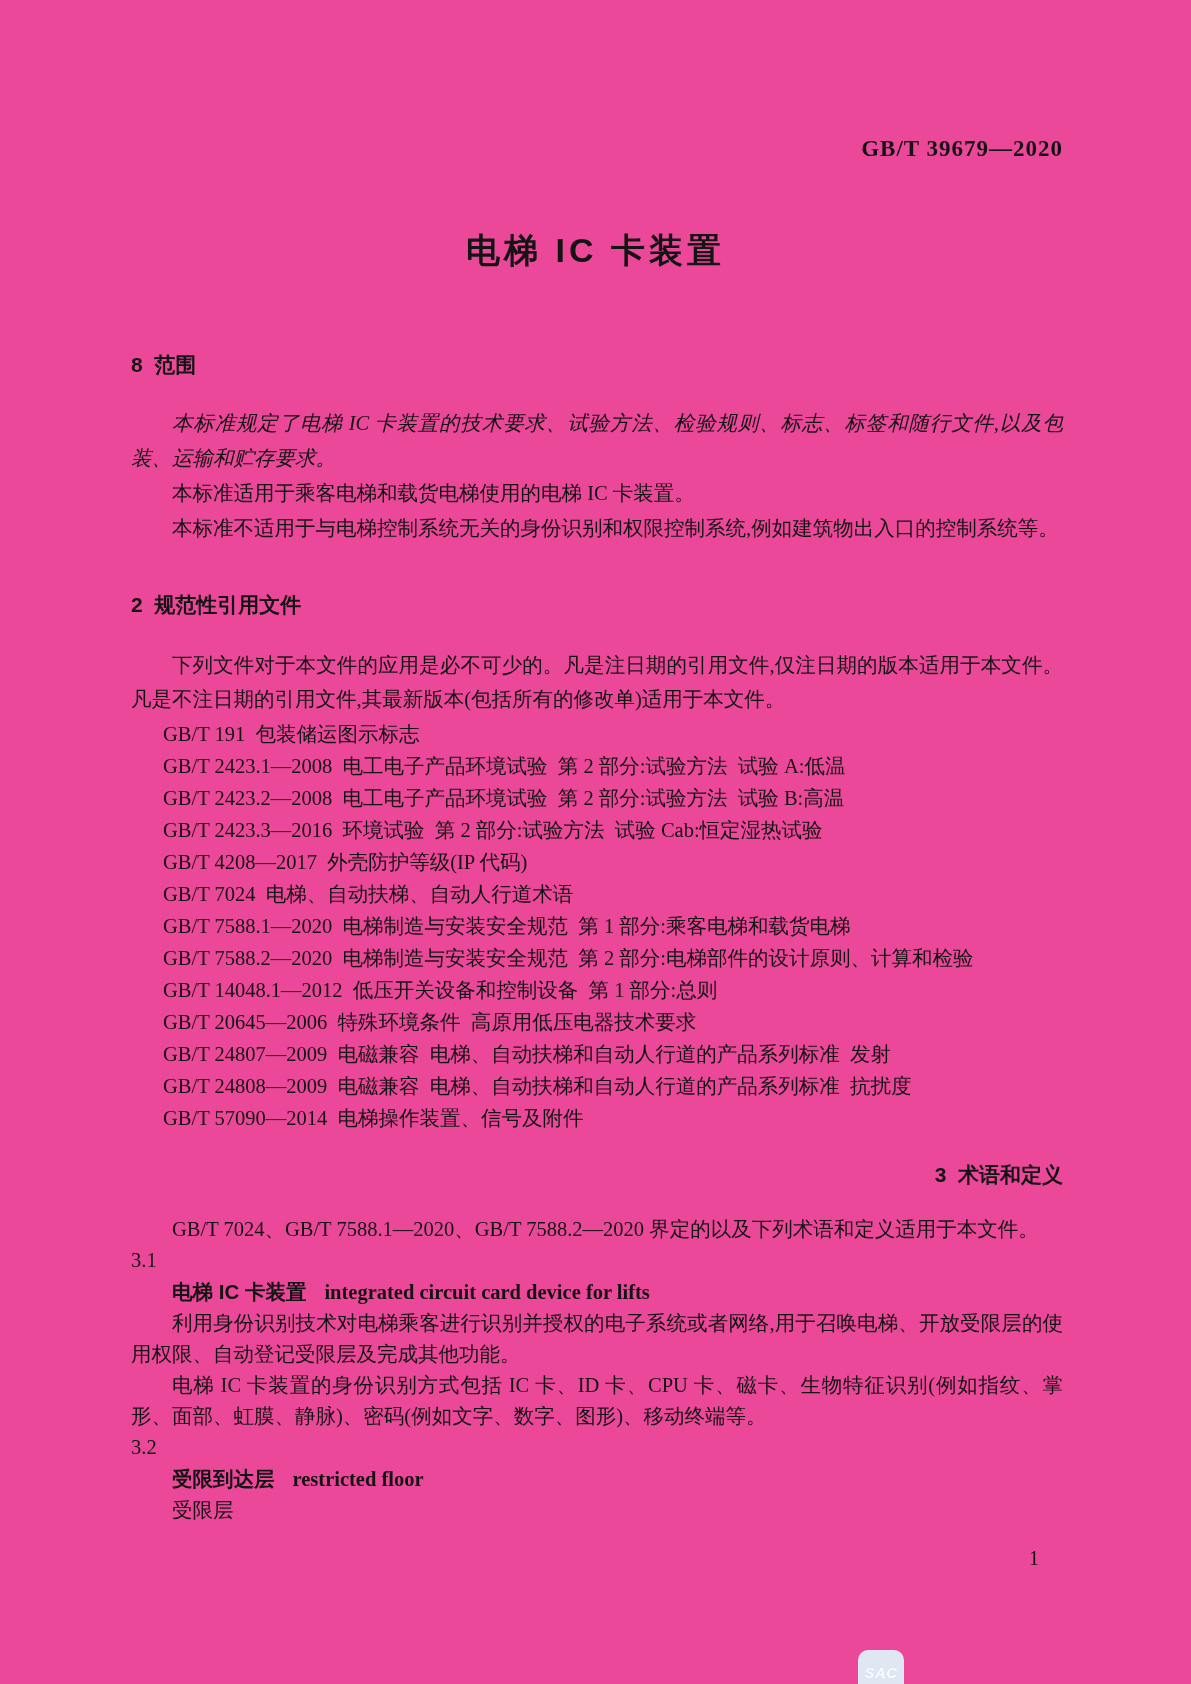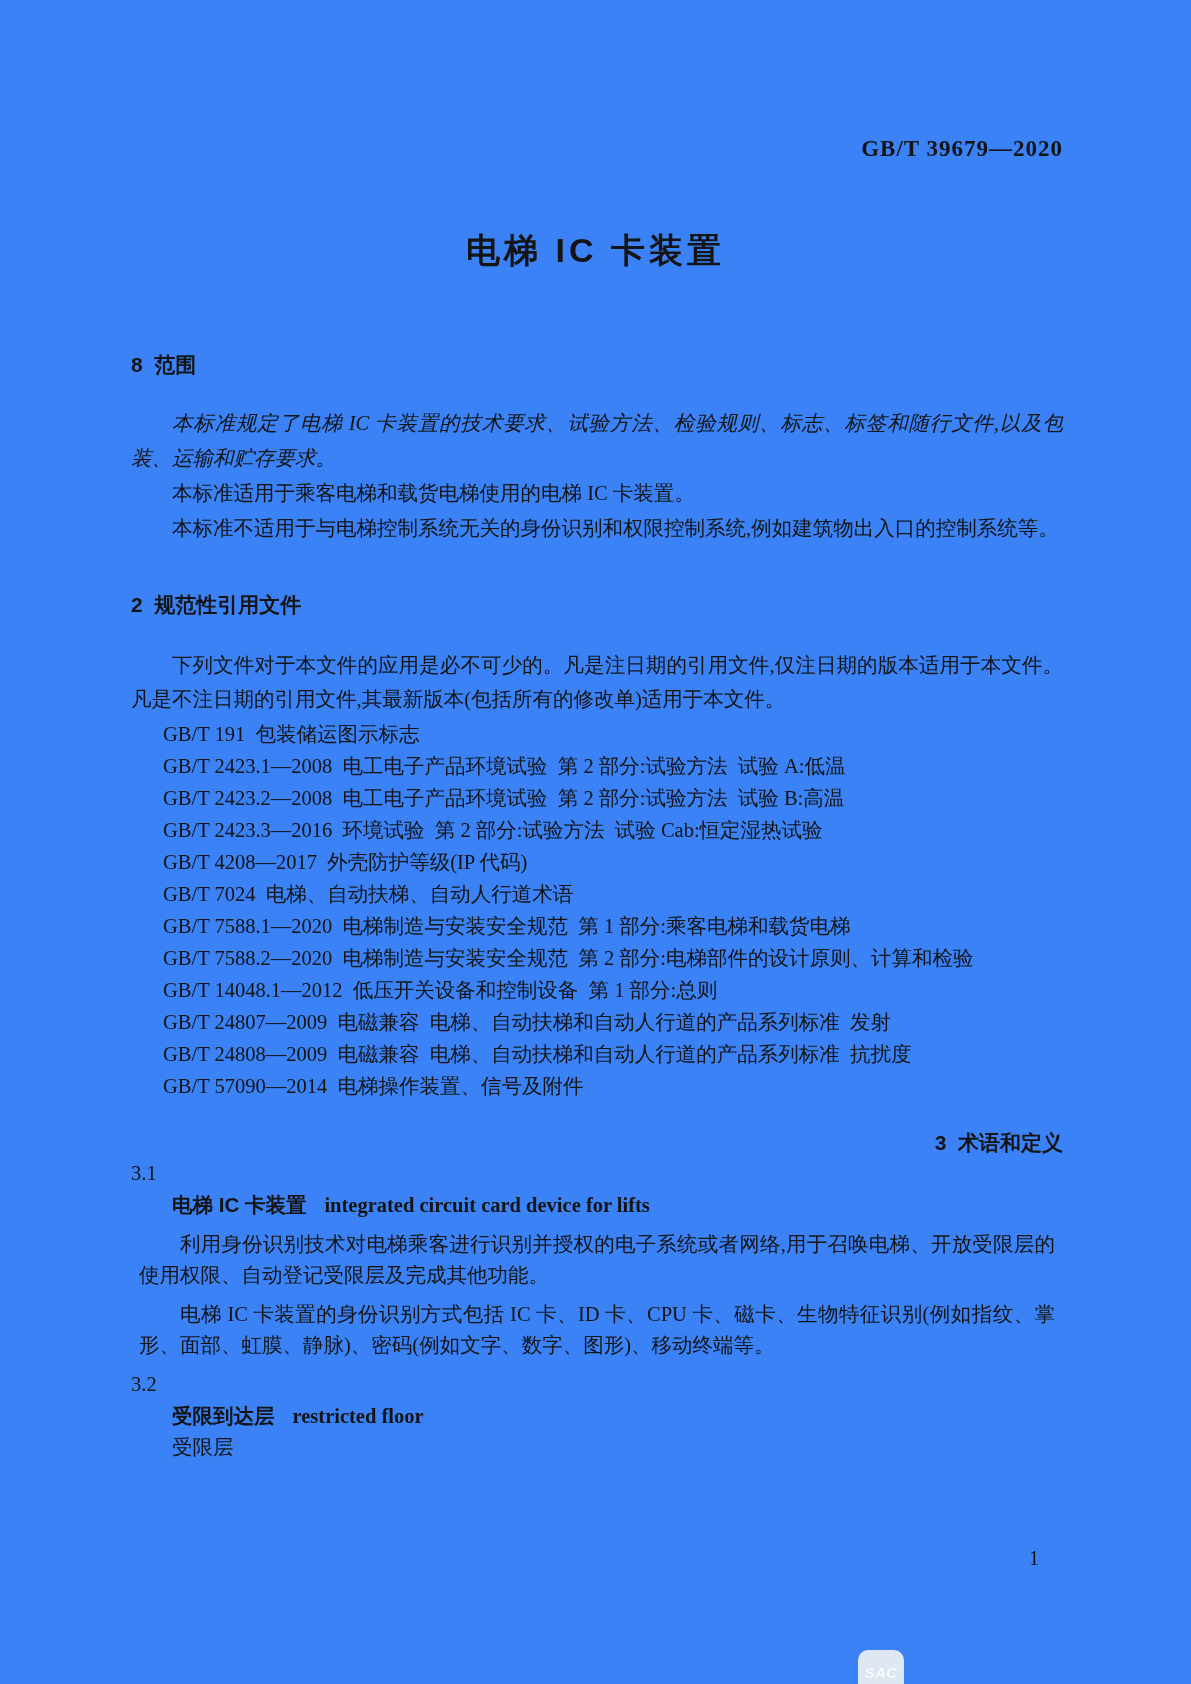--- a/index.html
+++ b/index.html
@@ -1,20 +1,20 @@
 <!DOCTYPE html>
 <html><head>
 <meta charset="utf-8">
 <style>
   html, body { margin: 0; padding: 0; background: #ffffff; }
   .page {
     position: relative;
     width: 1191px;
     height: 1684px;
-    background: #3b82f6;
+    background: #ec4899;
     overflow: hidden;
     font-family: "Liberation Serif", "DejaVu Serif", serif;
     color: #141414;
   }
   .doc-code {
     position: absolute;
     top: 136px;
     right: 128px;
     font-size: 23px;
     font-weight: 700;
@@ -87,21 +87,21 @@
   .term-zh {
     font-family: "Liberation Sans", "DejaVu Sans", sans-serif;
     font-weight: 700;
   }
   .term-en {
     font-family: "Liberation Serif", "DejaVu Serif", serif;
     font-weight: 700;
     margin-left: 18px;
   }
   .term-def {
-    margin: 8px;
+    margin: 0;
     font-size: 20.5px;
     line-height: 31px;
     text-indent: 2em;
     text-align: justify;
   }
   .term-alias {
     margin: 0;
     padding-left: 2em;
     font-size: 20.5px;
     line-height: 31px;
@@ -158,26 +158,28 @@
     <ul class="ref-list">
       <li class="ref-item pre">GB/T 191  包装储运图示标志</li>
       <li class="ref-item pre">GB/T 2423.1—2008  电工电子产品环境试验  第 2 部分:试验方法  试验 A:低温</li>
       <li class="ref-item pre">GB/T 2423.2—2008  电工电子产品环境试验  第 2 部分:试验方法  试验 B:高温</li>
       <li class="ref-item pre">GB/T 2423.3—2016  环境试验  第 2 部分:试验方法  试验 Cab:恒定湿热试验</li>
       <li class="ref-item pre">GB/T 4208—2017  外壳防护等级(IP 代码)</li>
       <li class="ref-item pre">GB/T 7024  电梯、自动扶梯、自动人行道术语</li>
       <li class="ref-item pre">GB/T 7588.1—2020  电梯制造与安装安全规范  第 1 部分:乘客电梯和载货电梯</li>
       <li class="ref-item pre">GB/T 7588.2—2020  电梯制造与安装安全规范  第 2 部分:电梯部件的设计原则、计算和检验</li>
       <li class="ref-item pre">GB/T 14048.1—2012  低压开关设备和控制设备  第 1 部分:总则</li>
+      <li class="ref-item pre">GB/T 20645—2006  特殊环境条件  高原用低压电器技术要求</li>
       <li class="ref-item pre">GB/T 24807—2009  电磁兼容  电梯、自动扶梯和自动人行道的产品系列标准  发射</li>
       <li class="ref-item pre">GB/T 24808—2009  电磁兼容  电梯、自动扶梯和自动人行道的产品系列标准  抗扰度</li>
       <li class="ref-item pre">GB/T 57090—2014  电梯操作装置、信号及附件</li>
     </ul>
 
     <h2 class="section-heading s3 pre">3  术语和定义</h2>
+    <p class="intro-para s3">GB/T 7024、GB/T 7588.1—2020、GB/T 7588.2—2020 界定的以及下列术语和定义适用于本文件。</p>
 
     <div class="term-block">
       <div class="term-number">3.1</div>
       <div class="term-line">
         <span class="term-zh">电梯 IC 卡装置</span><span class="term-en">integrated circuit card device for lifts</span>
       </div>
       <p class="term-def">利用身份识别技术对电梯乘客进行识别并授权的电子系统或者网络,用于召唤电梯、开放受限层的使用权限、自动登记受限层及完成其他功能。</p>
       <p class="term-def">电梯 IC 卡装置的身份识别方式包括 IC 卡、ID 卡、CPU 卡、磁卡、生物特征识别(例如指纹、掌形、面部、虹膜、静脉)、密码(例如文字、数字、图形)、移动终端等。</p>
     </div>
 

